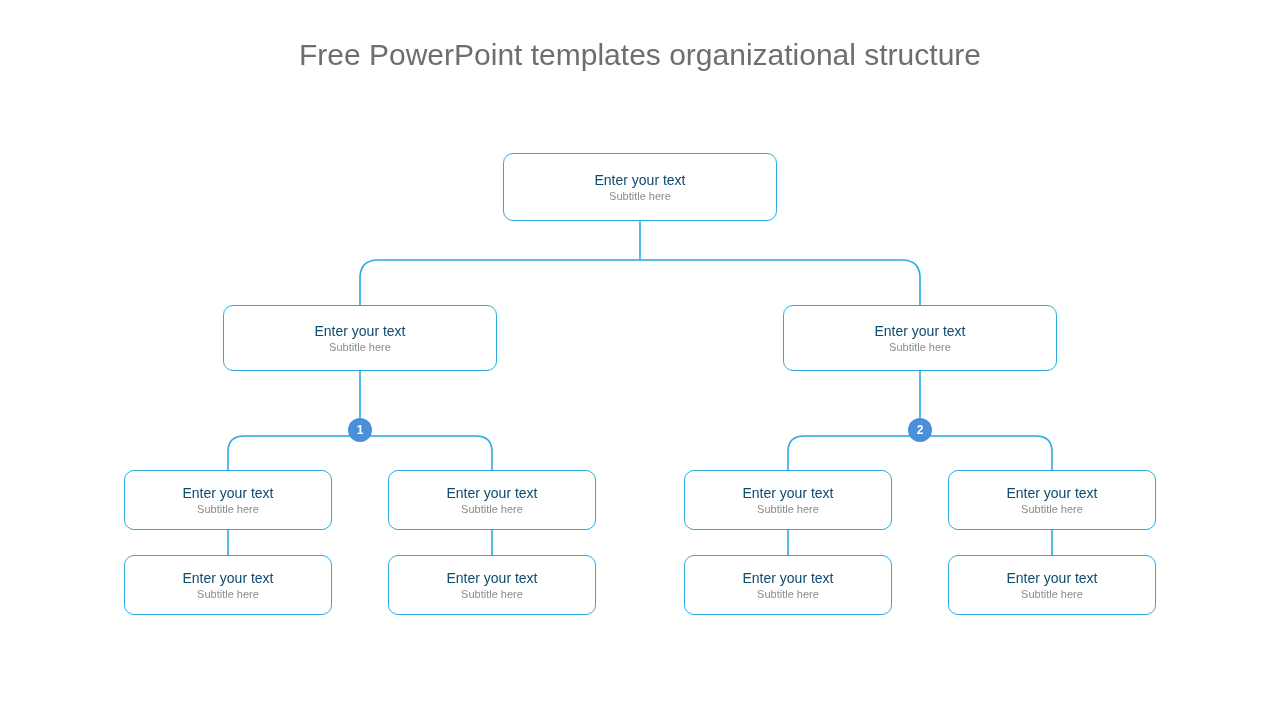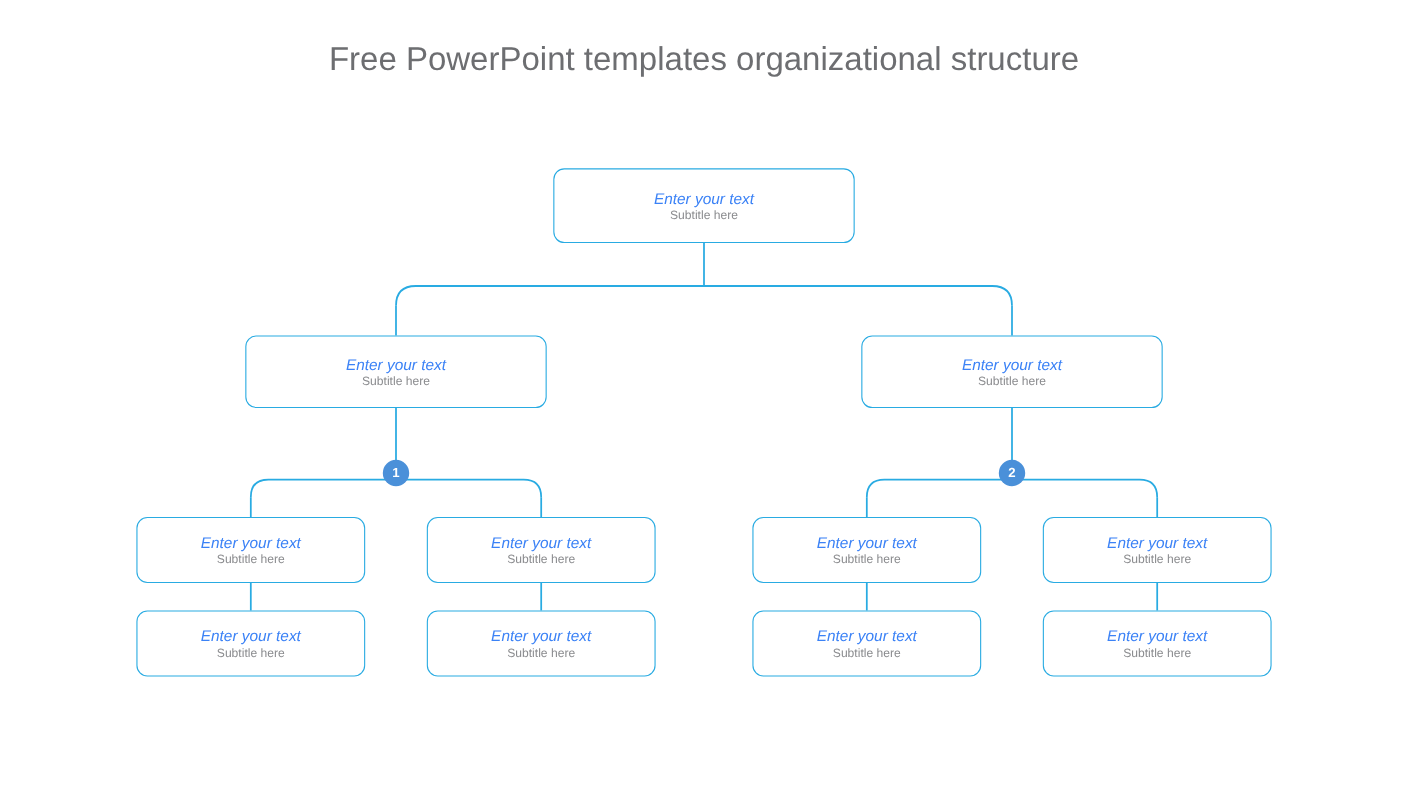--- a/index.html
+++ b/index.html
@@ -10,21 +10,21 @@
   .node {
     position: absolute;
     border: 1.6px solid #29abe2;
     border-radius: 10px;
     background: #ffffff;
     display: flex;
     flex-direction: column;
     align-items: center;
     justify-content: center;
   }
-  .node .node-title { font-size: 14px; color: #3b82f6; margin-bottom: 2px; font-style: italic; }
+  .node .node-title { font-size: 14px; color: #0c4a6e; margin-bottom: 2px; }
   .node .node-sub   { font-size: 11px; color: #8a8b8e; text-align: center; }
   .badge {
     position: absolute;
     width: 24px; height: 24px;
     background: #4a90d9;
     border-radius: 50%;
     color: #ffffff;
     font-size: 12px;
     display: flex; align-items: center; justify-content: center;
     font-weight: 600;

